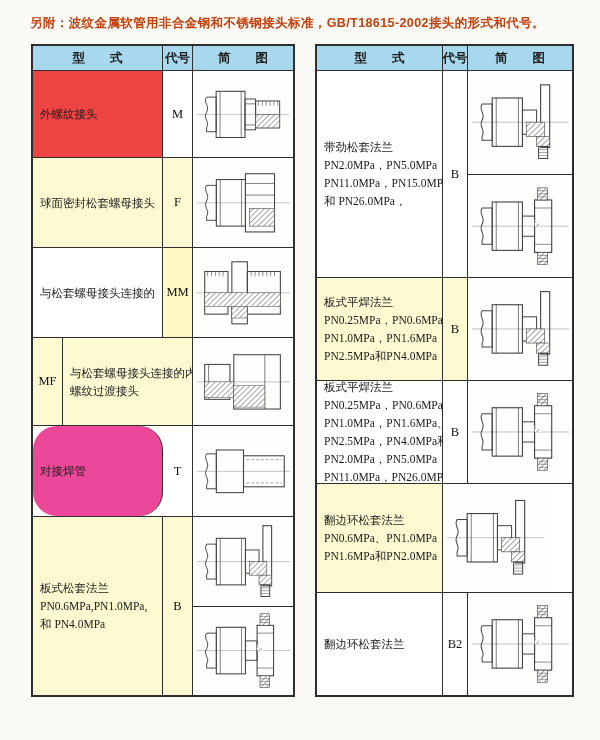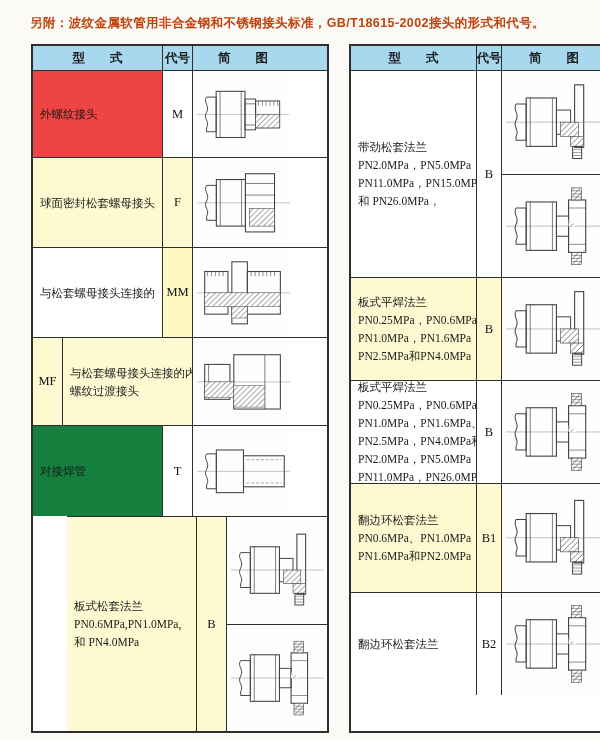--- a/index.html
+++ b/index.html
@@ -123,37 +123,37 @@
               <line x1="14" y1="24" x2="14" y2="60" stroke="#444" stroke-width="0.7"></line>
               <rect x="40" y="14" width="48" height="56" fill="none" stroke="#444" stroke-width="1.1"></rect>
               <line x1="72" y1="14" x2="72" y2="70" stroke="#444" stroke-width="0.7"></line>
               <rect x="10" y="42" width="30" height="16" fill="url(#hatch)" stroke="#444" stroke-width="0.5"></rect>
               <rect x="40" y="46" width="32" height="22" fill="url(#hatch)" stroke="#444" stroke-width="0.5"></rect>
             </svg>
           </div>
         </div>
       </div>
       <div class="trow" style="height: 91px;">
-        <div class="cell c-type" style="width: 130px; background: #15803d;">
+        <div class="cell c-type" style="width: 130px; background: #ec4899; border-radius: 24px;">
           <div class="">对接焊管</div>
         </div>
         <div class="cell c-code" style="width: 30px; background: rgb(255, 255, 255);">T</div>
         <div class="cell c-sketch" style="width: 100px;">
           <div class="subsketch">
             <svg class="sk" viewBox="0 0 100 84" preserveAspectRatio="xMidYMid meet">
               <line x1="2" y1="42" x2="98" y2="42" stroke="#999" stroke-width="0.6"></line>
               <path d="M12 24 c-4 6 4 9 0 16 c-4 7 4 9 0 16 l0 4 h10 v-36 z" fill="none" stroke="#444" stroke-width="1"></path>
               <rect x="22" y="20" width="28" height="44" fill="none" stroke="#444" stroke-width="1.1"></rect>
               <rect x="50" y="26" width="42" height="32" fill="none" stroke="#444" stroke-width="1.1"></rect>
               <path d="M53 30 h36 M53 54 h36" stroke="#444" stroke-width="0.5" stroke-dasharray="3 2"></path>
             </svg>
           </div>
         </div>
       </div>
-      <div class="trow" style="height: 215px; margin-left: 34px;">
+      <div class="trow" style="height: 179px;">
         <div class="cell c-type" style="width: 130px; background: rgb(253, 250, 210);">
           <div class="">板式松套法兰</div>
           <div class="">PN0.6MPa,PN1.0MPa,</div>
           <div class="">和 PN4.0MPa</div>
         </div>
         <div class="cell c-code" style="width: 30px; background: rgb(253, 250, 210);">B</div>
         <div class="cell c-sketch" style="width: 100px;">
           <div class="subsketch">
             <svg class="sk" viewBox="0 0 100 84" preserveAspectRatio="xMidYMid meet">
               <line x1="2" y1="42" x2="98" y2="42" stroke="#999" stroke-width="0.6"></line>
@@ -293,21 +293,20 @@
             </svg>
           </div>
         </div>
       </div>
       <div class="trow" style="height: 109px;">
         <div class="cell c-type" style="width: 126px; background: rgb(253, 250, 210);">
           <div class="">翻边环松套法兰</div>
           <div class="">PN0.6MPa、PN1.0MPa，</div>
           <div class="">PN1.6MPa和PN2.0MPa，</div>
         </div>
-        <div class="cell c-code" style="width: 25px; background: rgb(253, 250, 210);">B1</div>
         <div class="cell c-sketch" style="width: 104px;">
           <div class="subsketch">
             <svg class="sk" viewBox="0 0 100 84" preserveAspectRatio="xMidYMid meet">
               <line x1="2" y1="42" x2="98" y2="42" stroke="#999" stroke-width="0.6"></line>
               <path d="M12 24 c-4 6 4 9 0 16 c-4 7 4 9 0 16 l0 4 h10 v-36 z" fill="none" stroke="#444" stroke-width="1"></path>
               <rect x="22" y="18" width="30" height="48" fill="none" stroke="#444" stroke-width="1.1"></rect>
               <line x1="26" y1="18" x2="26" y2="66" stroke="#444" stroke-width="0.7"></line>
               <line x1="48" y1="18" x2="48" y2="66" stroke="#444" stroke-width="0.7"></line>
               <rect x="52" y="30" width="14" height="24" fill="none" stroke="#444"></rect>
               <rect x="70" y="5" width="9" height="62" fill="none" stroke="#444" stroke-width="1.1"></rect>

